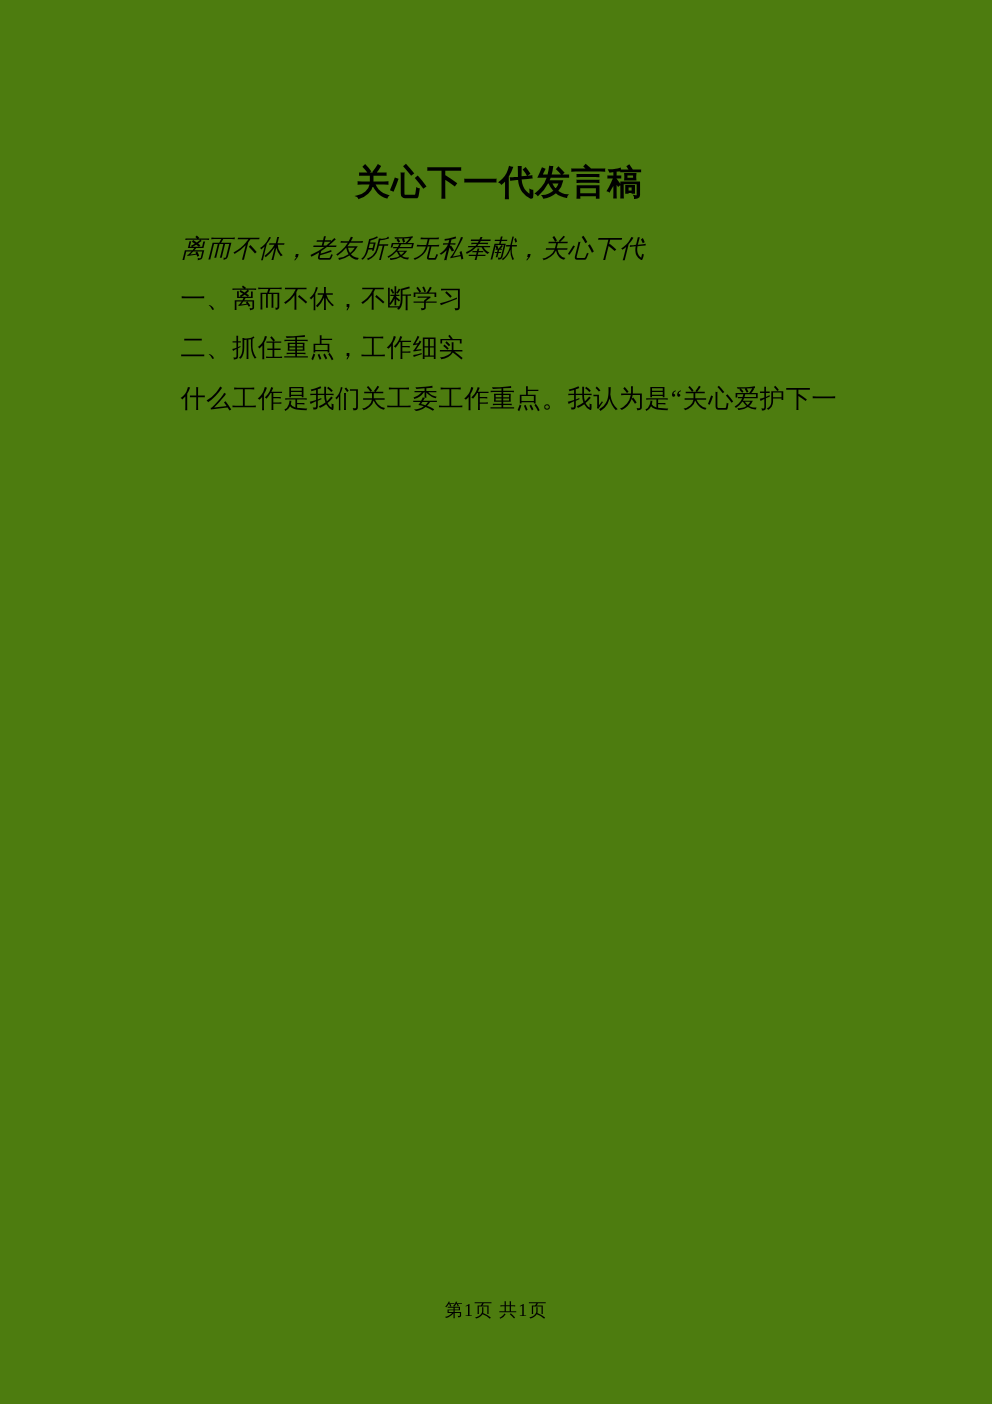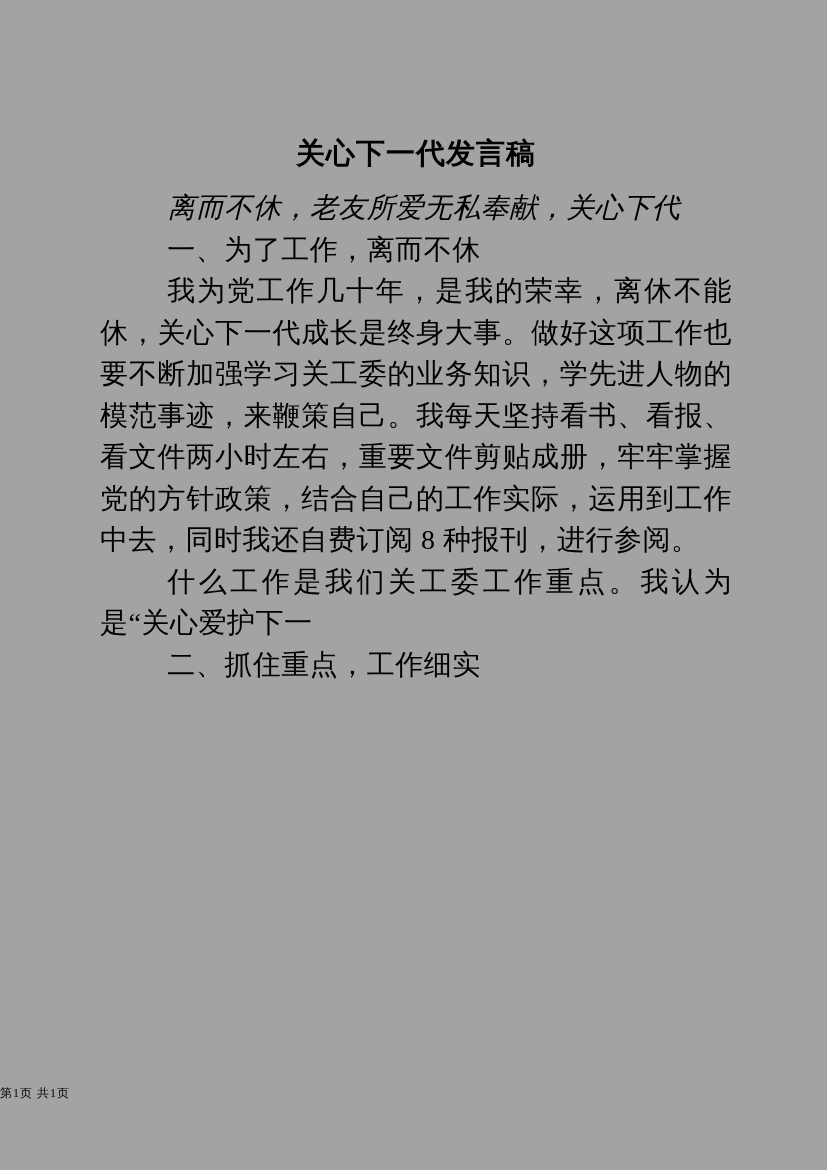--- a/index.html
+++ b/index.html
@@ -4,75 +4,75 @@
 <style>
   html, body {
     margin: 0;
     padding: 0;
     background: #ffffff;
   }
   .page {
     position: relative;
     width: 827px;
     height: 1170px;
-    background: #a3a3a3;
+    background: #4d7c0f;
     margin: 0 auto;
     overflow: hidden;
     font-family: "Liberation Serif", "DejaVu Serif", serif;
     color: #000000;
   }
   .content {
     position: absolute;
     top: 133px;
     left: 100px;
     width: 632px;
   }
   .doc-title {
     text-align: center;
     font-size: 29px;
     font-weight: bold;
     line-height: 40px;
     margin: 0 0 14px 0;
     letter-spacing: 1px;
   }
   .para {
-    font-size: 28px;
+    font-size: 21px;
     line-height: 41.5px;
     text-indent: 2.4em;
     text-align: justify;
     margin: 0;
     letter-spacing: 0.5px;
   }
   .para.lead {
     font-style: italic;
   }
   .footer {
     position: absolute;
     left: 0;
     right: 0;
     bottom: 68px;
-    font-size: 12px;
+    text-align: center;
+    font-size: 15px;
     color: #000000;
     letter-spacing: 1px;
   }
 </style>
 </head>
 <body>
 
 <div class="page">
   <div class="content">
     <h1 class="doc-title">关心下一代发言稿</h1>
 
     <p class="para lead">离而不休，老友所爱无私奉献，关心下代</p>
 
 
-    <p class="para">一、为了工作，离而不休</p>
-
-    <p class="para">我为党工作几十年，是我的荣幸，离休不能休，关心下一代成长是终身大事。做好这项工作也要不断加强学习关工委的业务知识，学先进人物的模范事迹，来鞭策自己。我每天坚持看书、看报、看文件两小时左右，重要文件剪贴成册，牢牢掌握党的方针政策，结合自己的工作实际，运用到工作中去，同时我还自费订阅 8 种报刊，进行参阅。</p>
+    <p class="para">一、离而不休，不断学习</p>
 
 
-    <p class="para">什么工作是我们关工委工作重点。我认为是“关心爱护下一</p>
 
     <p class="para">二、抓住重点，工作细实</p>
+
+    <p class="para">什么工作是我们关工委工作重点。我认为是“关心爱护下一</p>
   </div>
 
   <div class="footer">第1页 共1页</div>
 </div>
 
 </body></html>

